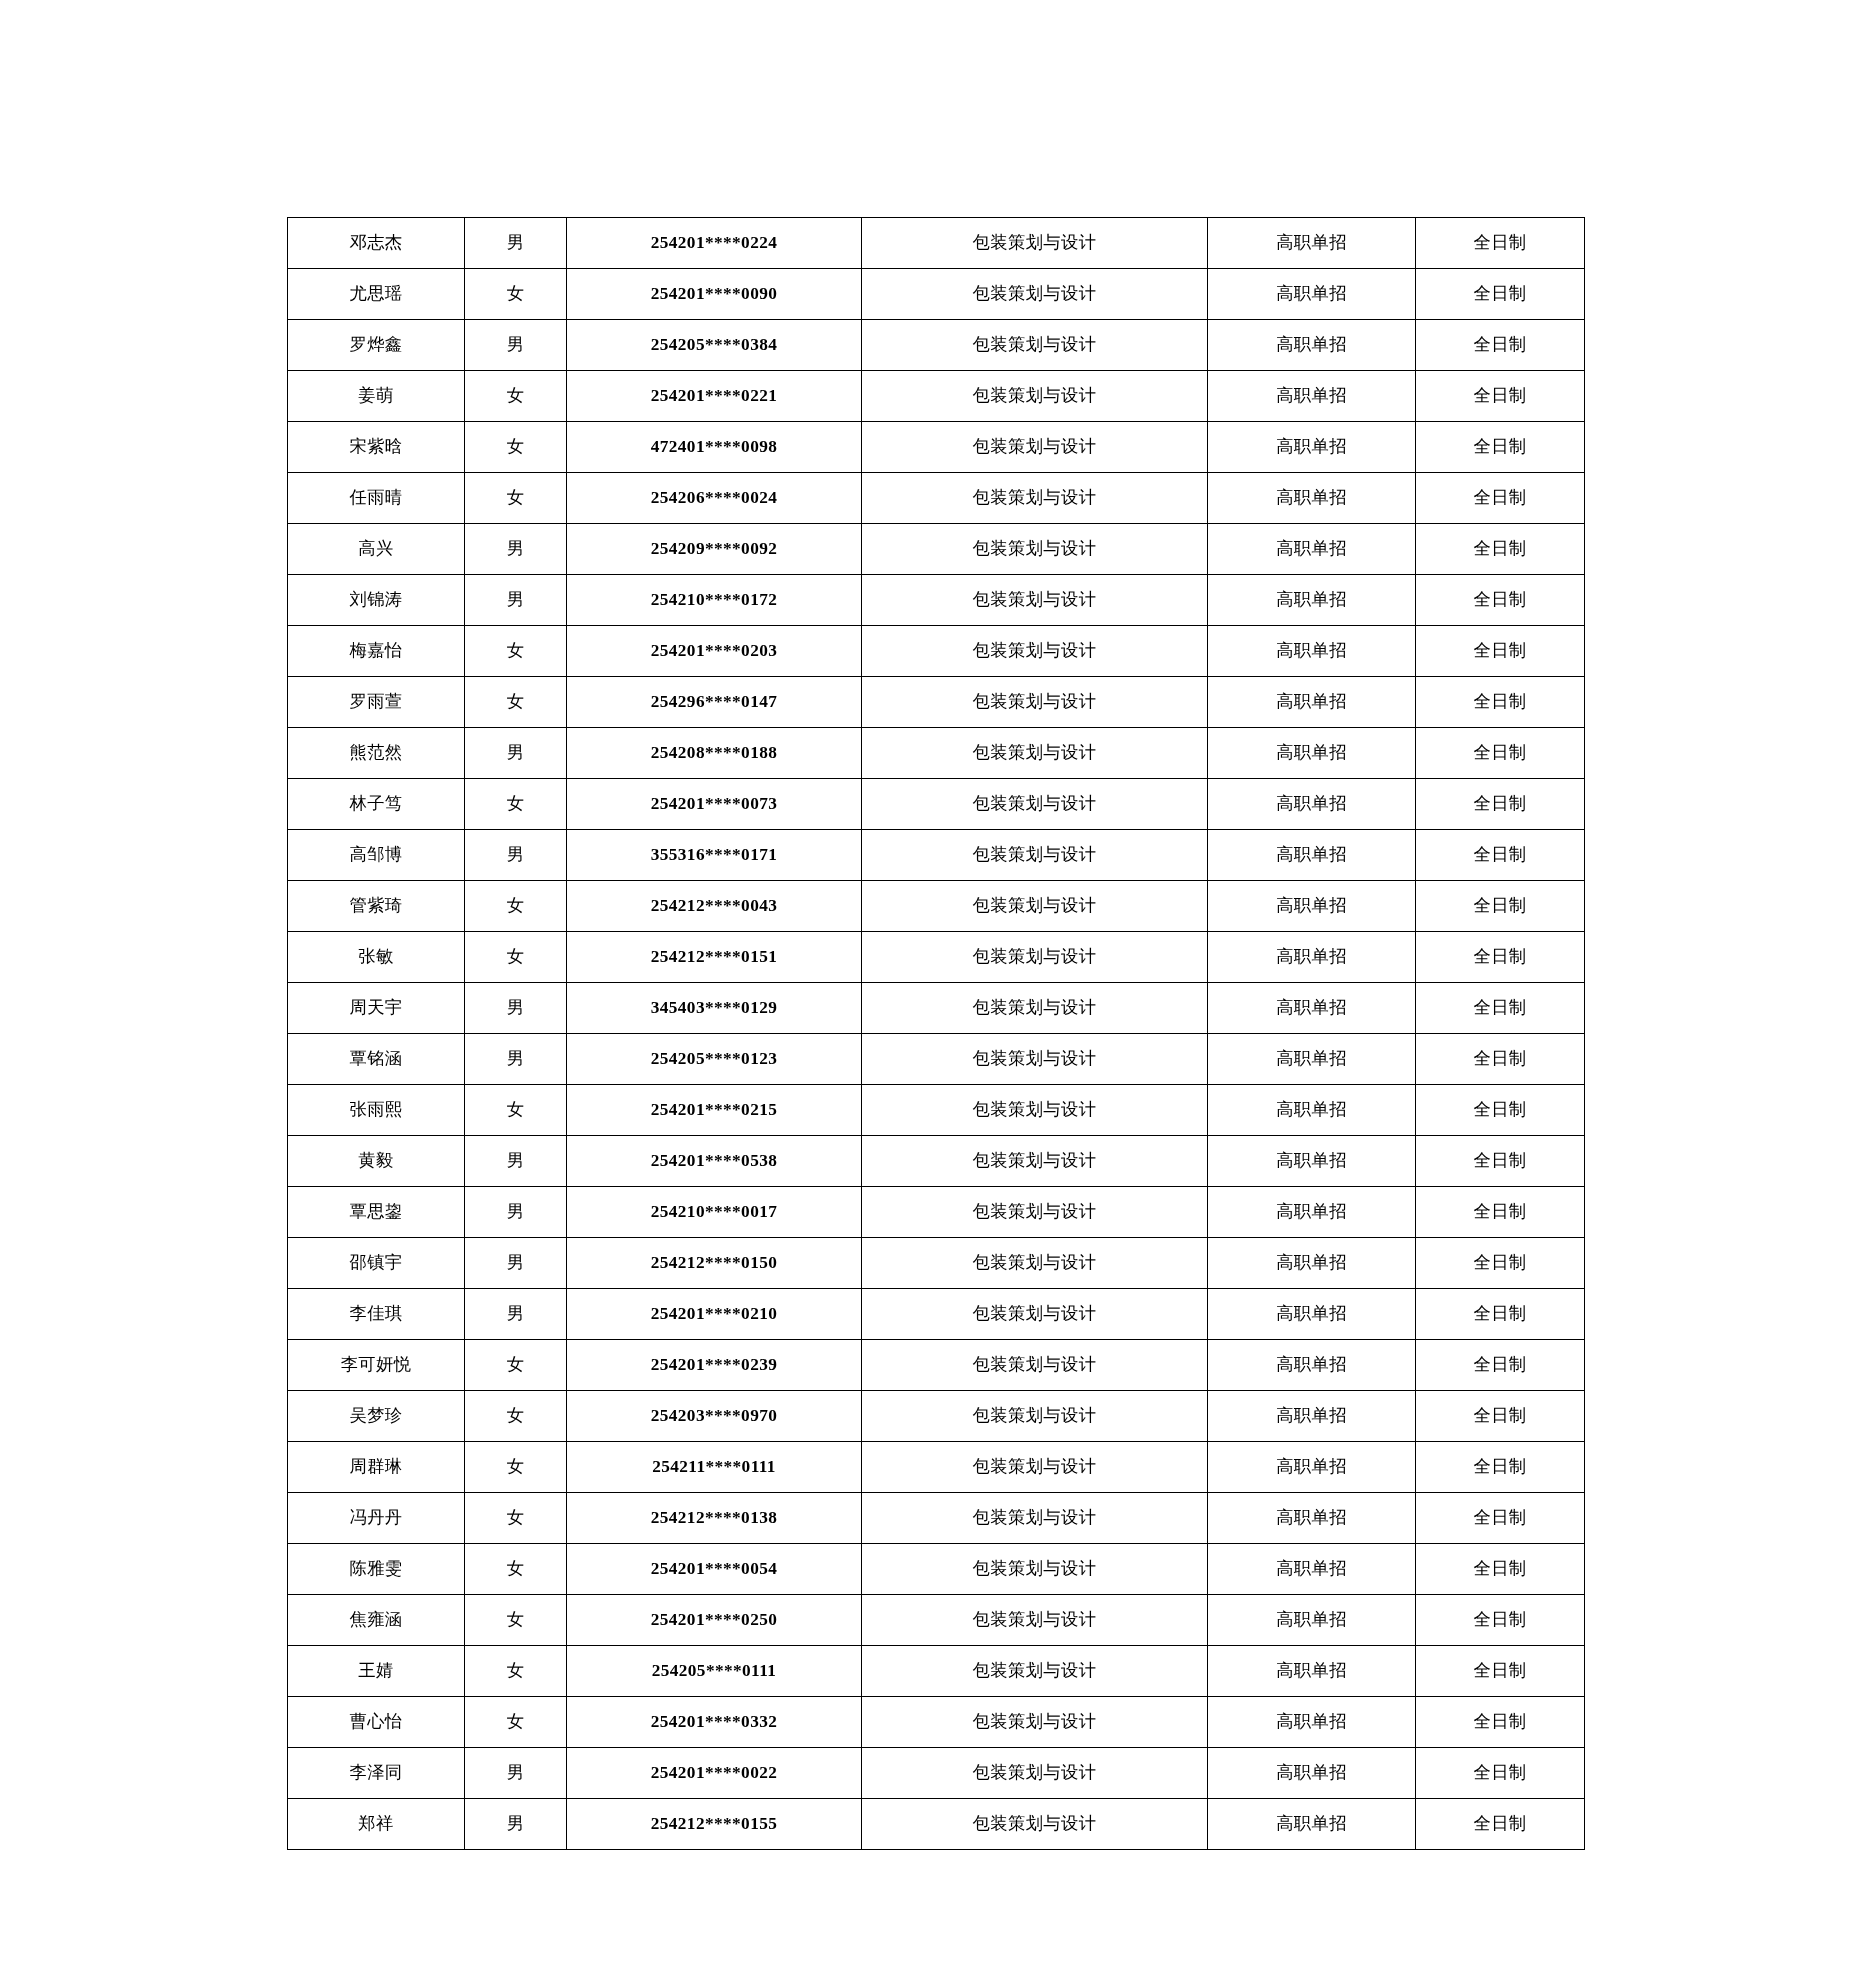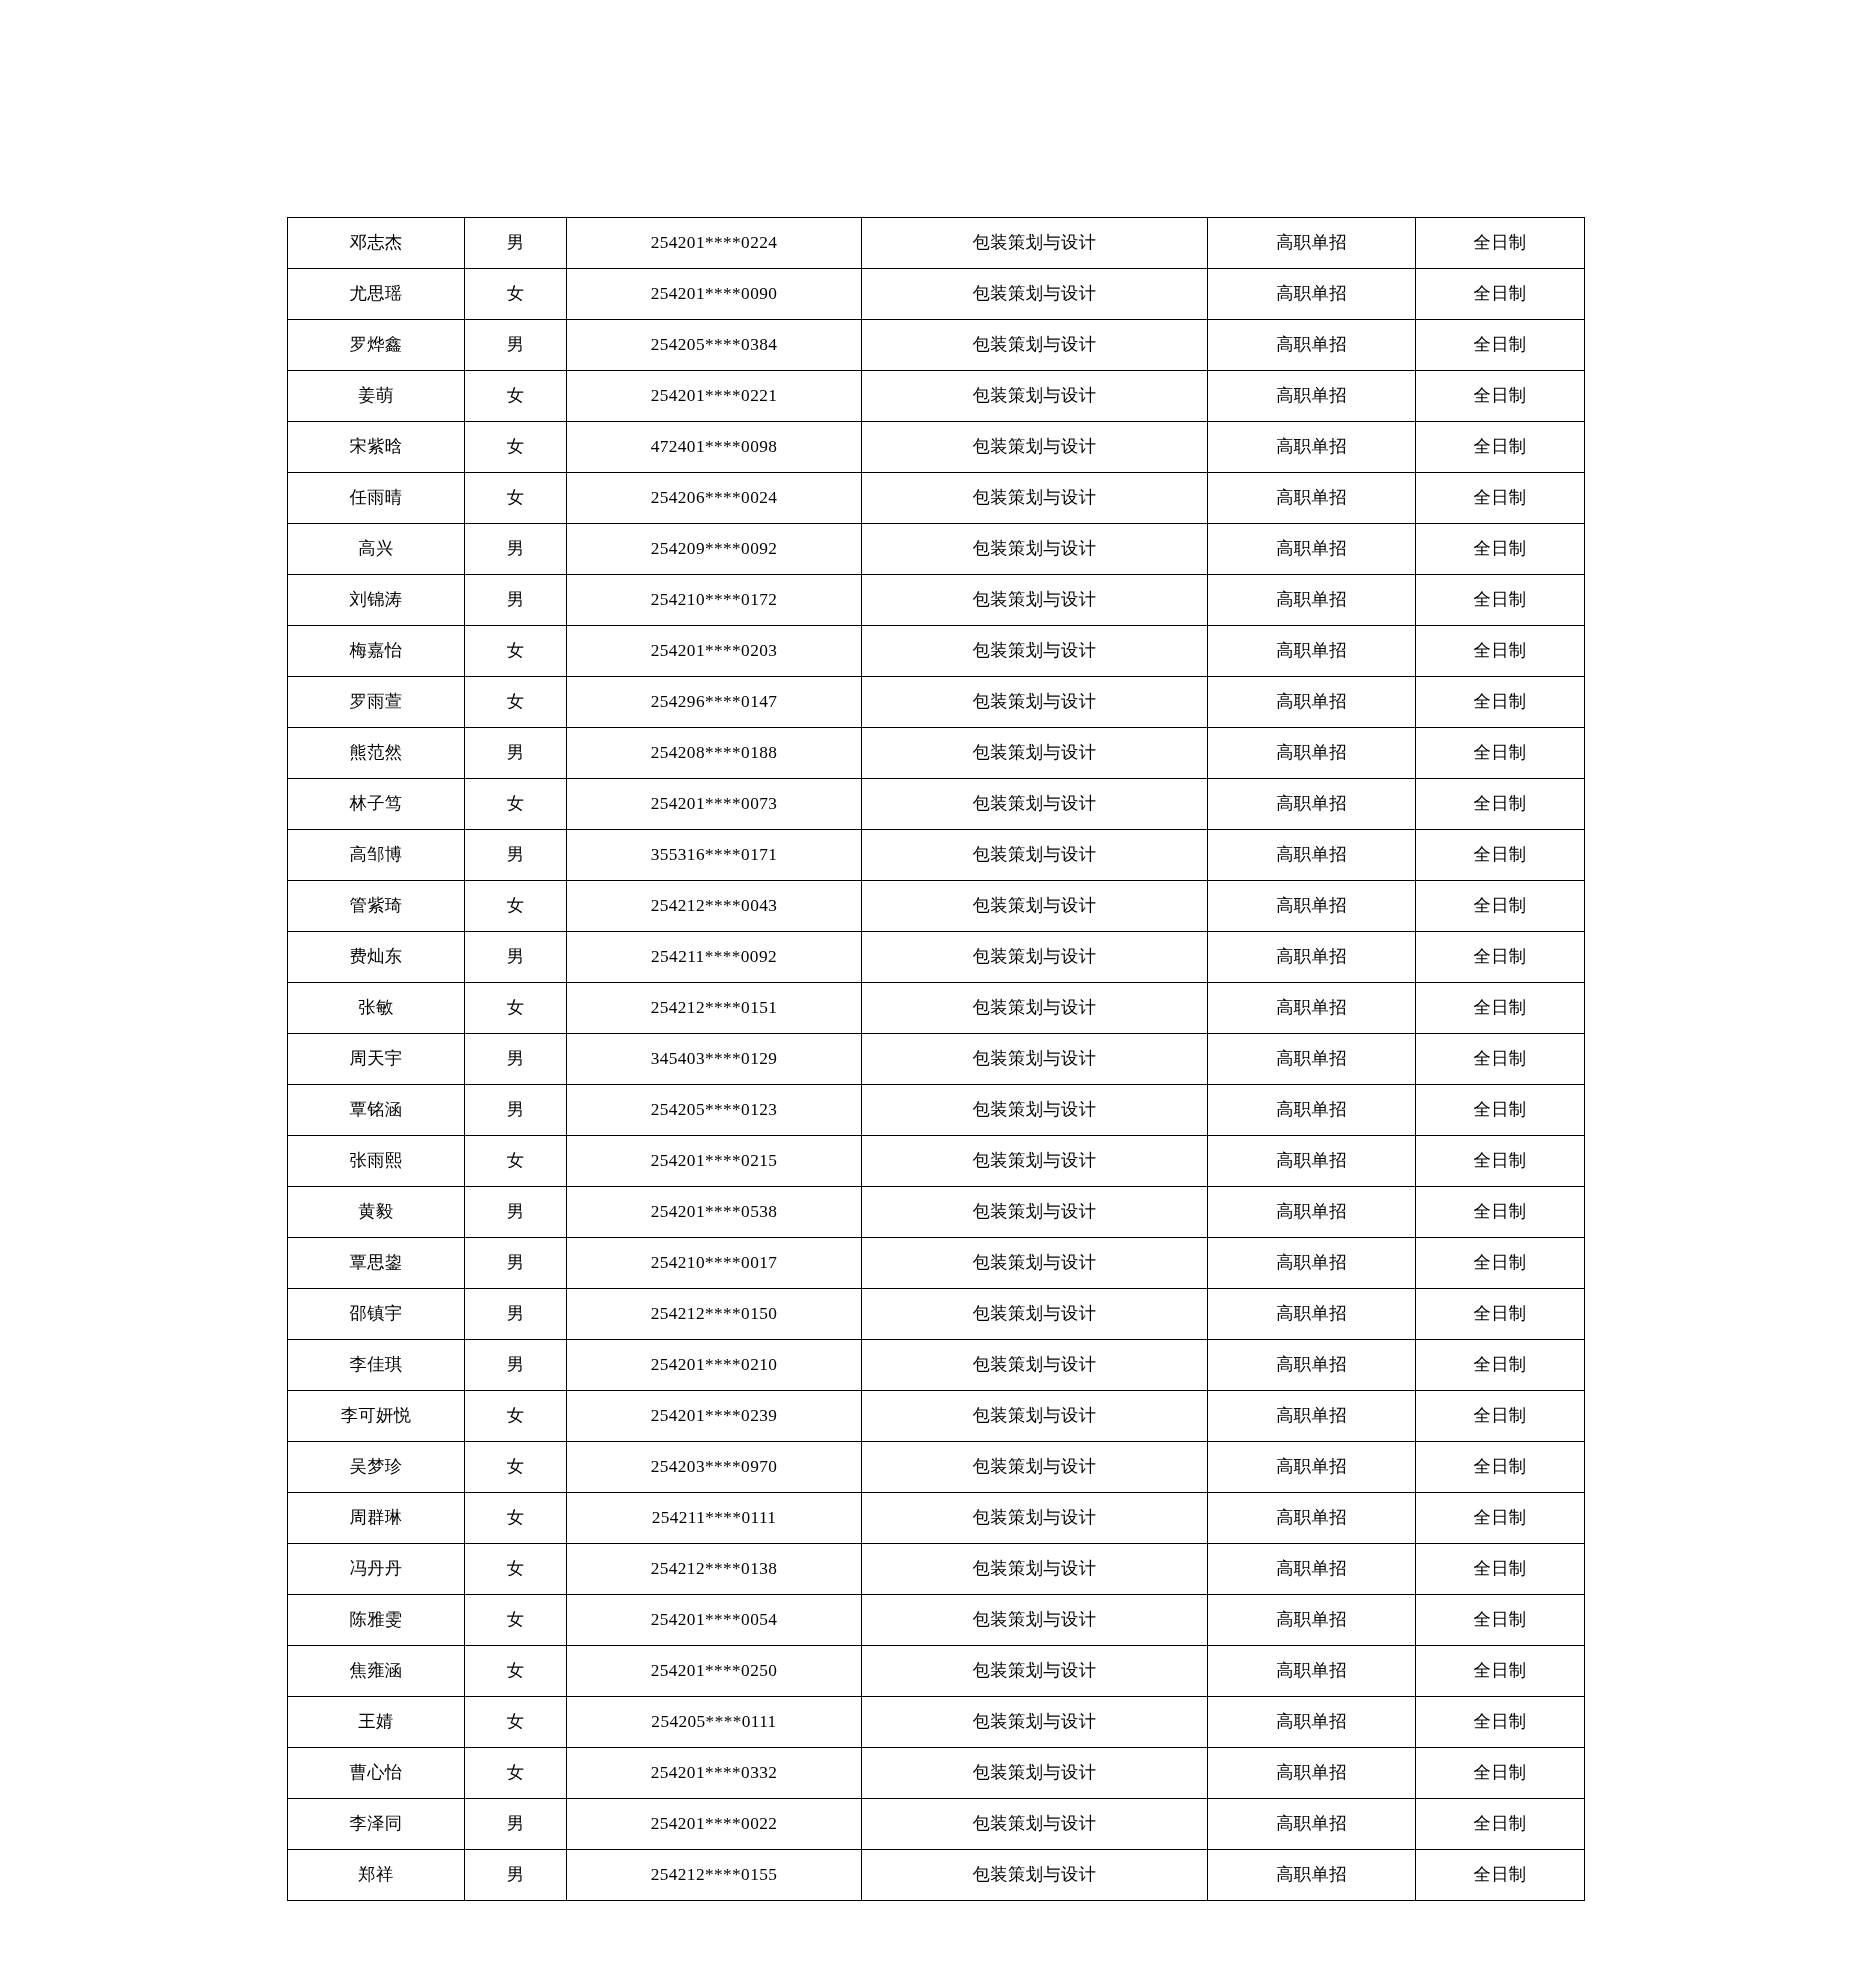--- a/index.html
+++ b/index.html
@@ -49,20 +49,21 @@
   col.c-name  { width: 177px; }
   col.c-sex   { width: 102px; }
   col.c-id    { width: 295px; }
   col.c-major { width: 346px; }
   col.c-type  { width: 208px; }
   col.c-mode  { width: 169px; }
 
   td.cell-id {
     font-family: "Liberation Serif", "DejaVu Serif", serif;
     letter-spacing: 0px;
+    font-weight: bold;
   }
 </style>
 </head>
 <body>
 
 <div class="page">
 
   <div class="doc-table-wrap">
     <table class="doc-table">
       <colgroup>
@@ -180,28 +181,20 @@
           </tr>
           <tr>
             <td>管紫琦</td>
             <td>女</td>
             <td class="cell-id">254212****0043</td>
             <td>包装策划与设计</td>
             <td>高职单招</td>
             <td>全日制</td>
           </tr>
           <tr>
-            <td>费灿东</td>
-            <td>男</td>
-            <td class="cell-id">254211****0092</td>
-            <td>包装策划与设计</td>
-            <td>高职单招</td>
-            <td>全日制</td>
-          </tr>
-          <tr>
             <td>张敏</td>
             <td>女</td>
             <td class="cell-id">254212****0151</td>
             <td>包装策划与设计</td>
             <td>高职单招</td>
             <td>全日制</td>
           </tr>
           <tr>
             <td>周天宇</td>
             <td>男</td>

